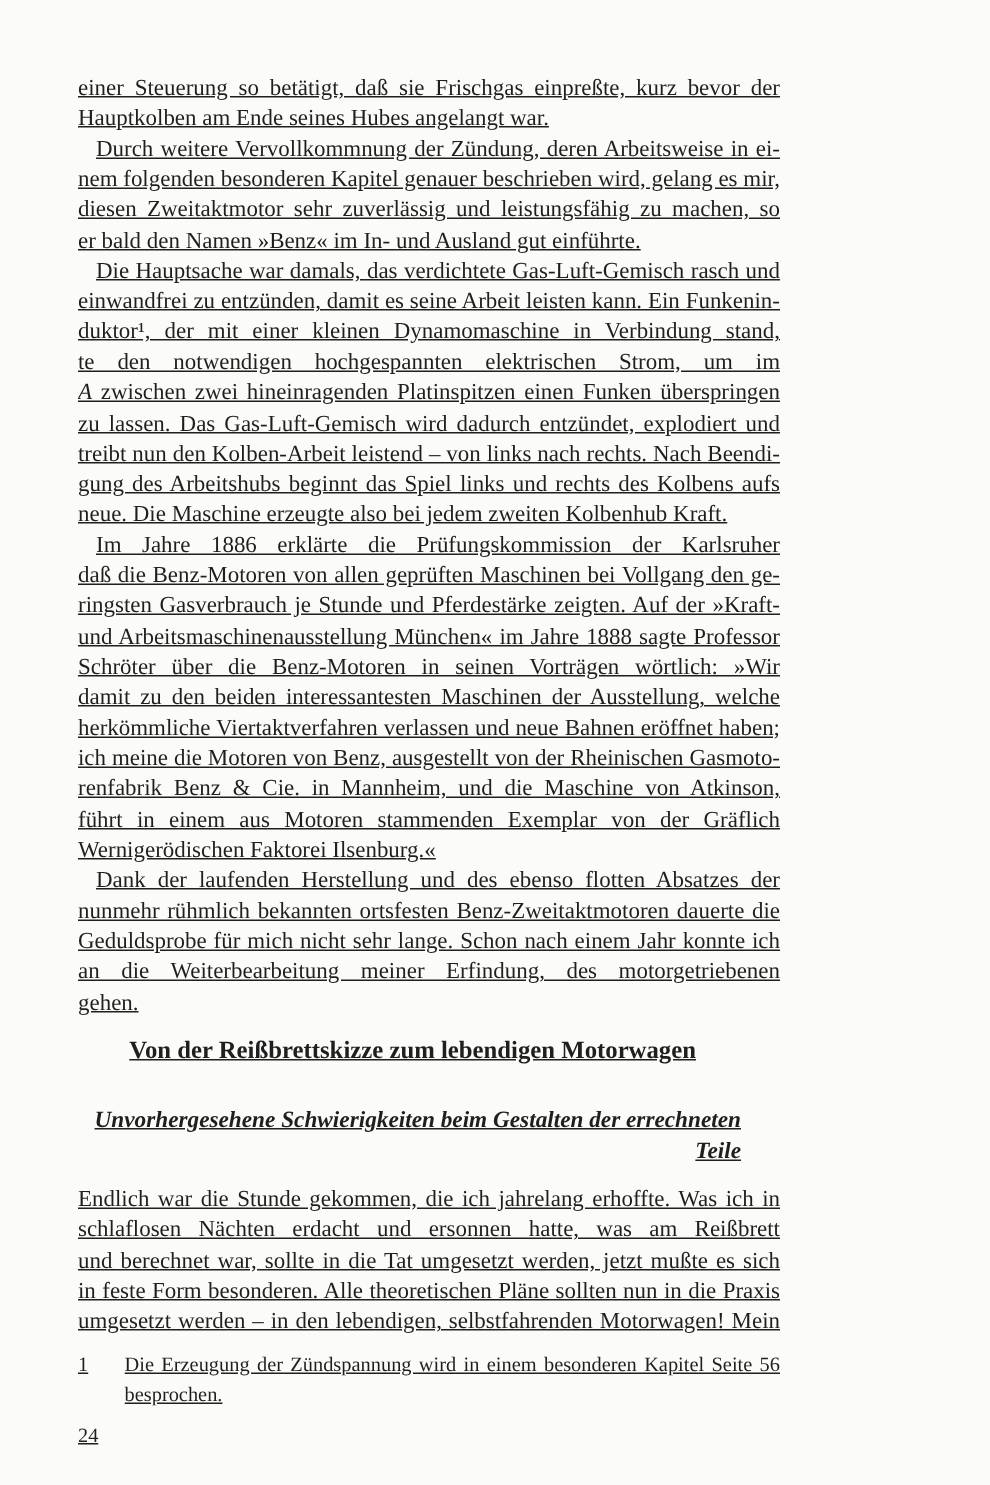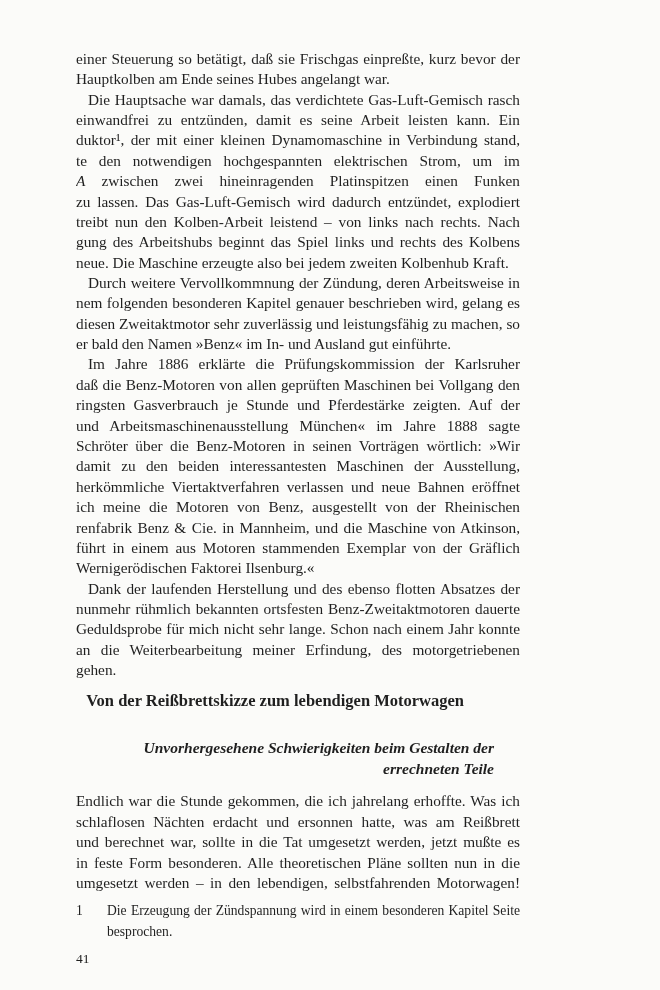--- a/index.html
+++ b/index.html
@@ -7,22 +7,23 @@
     width: 660px; height: 990px;
     background: #fbfbf9;
     font-family: "Liberation Serif", "DejaVu Serif", serif;
     color: #1f1f1f;
     -webkit-font-smoothing: antialiased;
   }
   .page {
     position: relative;
     width: 604px; height: 990px;
     box-sizing: border-box;
-    padding: 49px 84px 0 76px;
+    padding: 49px 84px 0 52px;
     overflow: hidden;
+    text-decoration: underline;
   }
   .bodytext {
     font-size: 15.3px;
     line-height: 20.3px;
   }
   .ln {
     text-align: justify;
     text-align-last: justify;
     max-height: 20.4px;
     overflow: hidden;
@@ -69,36 +70,36 @@
 
 <div class="page">
   <div class="bodytext">
 
     <div class="para">
       <div class="ln">einer Steuerung so betätigt, daß sie Frischgas einpreßte, kurz bevor der</div>
       <div class="ln last">Hauptkolben am Ende seines Hubes angelangt war.</div>
     </div>
 
     <div class="para">
+      <div class="ln ind">Durch weitere Vervollkommnung der Zündung, deren Arbeitsweise in ei-</div>
+      <div class="ln">nem folgenden besonderen Kapitel genauer beschrieben wird, gelang es mir,</div>
+      <div class="ln">diesen Zweitaktmotor sehr zuverlässig und leistungsfähig zu machen, so daß</div>
+      <div class="ln last">er bald den Namen »Benz« im In- und Ausland gut einführte.</div>
+    </div>
+
+    <div class="para">
       <div class="ln ind">Die Hauptsache war damals, das verdichtete Gas-Luft-Gemisch rasch und</div>
       <div class="ln">einwandfrei zu entzünden, damit es seine Arbeit leisten kann. Ein Funkenin-</div>
       <div class="ln">duktor¹, der mit einer kleinen Dynamomaschine in Verbindung stand, erzeug-</div>
       <div class="ln">te den notwendigen hochgespannten elektrischen Strom, um im Zylinderraum</div>
       <div class="ln"><span class="it">A</span><span> zwischen zwei hineinragenden Platinspitzen einen Funken überspringen</span></div>
       <div class="ln">zu lassen. Das Gas-Luft-Gemisch wird dadurch entzündet, explodiert und</div>
       <div class="ln">treibt nun den Kolben-Arbeit leistend – von links nach rechts. Nach Beendi-</div>
       <div class="ln">gung des Arbeitshubs beginnt das Spiel links und rechts des Kolbens aufs</div>
       <div class="ln last">neue. Die Maschine erzeugte also bei jedem zweiten Kolbenhub Kraft.</div>
-    </div>
-
-    <div class="para">
-      <div class="ln ind">Durch weitere Vervollkommnung der Zündung, deren Arbeitsweise in ei-</div>
-      <div class="ln">nem folgenden besonderen Kapitel genauer beschrieben wird, gelang es mir,</div>
-      <div class="ln">diesen Zweitaktmotor sehr zuverlässig und leistungsfähig zu machen, so daß</div>
-      <div class="ln last">er bald den Namen »Benz« im In- und Ausland gut einführte.</div>
     </div>
 
     <div class="para">
       <div class="ln ind">Im Jahre 1886 erklärte die Prüfungskommission der Karlsruher Ausstellung,</div>
       <div class="ln">daß die Benz-Motoren von allen geprüften Maschinen bei Vollgang den ge-</div>
       <div class="ln">ringsten Gasverbrauch je Stunde und Pferdestärke zeigten. Auf der »Kraft-</div>
       <div class="ln">und Arbeitsmaschinenausstellung München« im Jahre 1888 sagte Professor</div>
       <div class="ln">Schröter über die Benz-Motoren in seinen Vorträgen wörtlich: »Wir kommen</div>
       <div class="ln">damit zu den beiden interessantesten Maschinen der Ausstellung, welche das</div>
       <div class="ln">herkömmliche Viertaktverfahren verlassen und neue Bahnen eröffnet haben;</div>
@@ -129,16 +130,16 @@
     </div>
 
     <div class="footnote">
       <div class="fn-marker">1</div>
       <div class="fn-text">
         <div class="ln">Die Erzeugung der Zündspannung wird in einem besonderen Kapitel Seite 56</div>
         <div class="ln last">besprochen.</div>
       </div>
     </div>
 
-    <div class="pagenum">41</div>
+    <div class="pagenum">24</div>
 
   </div>
 </div>
 
 </body></html>

